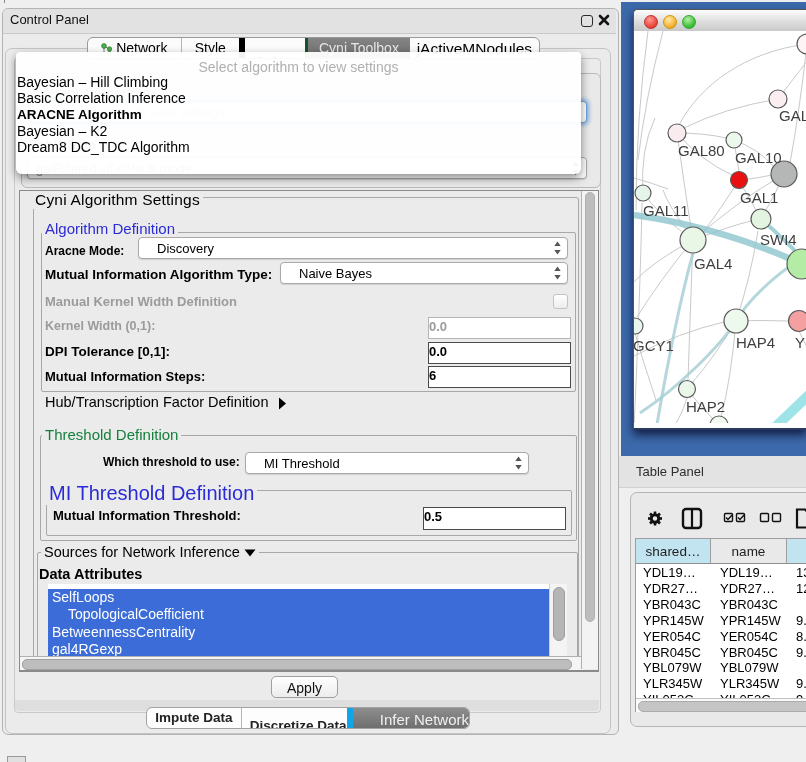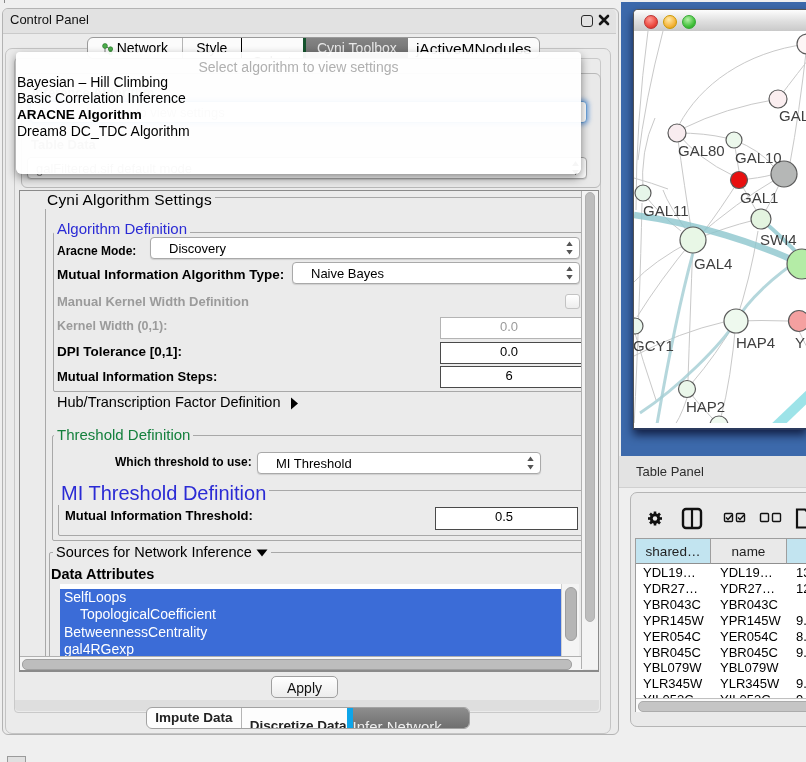--- a/index.html
+++ b/index.html
@@ -3,21 +3,21 @@
 <meta charset="utf-8">
 <style>
   html,body{margin:0;padding:0;}
   body{width:806px;height:762px;position:relative;overflow:hidden;
        background:#efefef;font-family:"Liberation Sans",sans-serif;}
   .abs{position:absolute;}
   .combo{position:absolute;background:#fff;border:1px solid #a9a9a9;border-radius:4px;
          box-shadow:inset 0 1px 0 #fff, 0 1px 1px rgba(0,0,0,0.12);
          font-size:13px;color:#000;}
   .combo .ct{position:absolute;left:18px;top:3px;white-space:nowrap;}
-  .inp{position:absolute;background:#fff;font-size:13px;color:#000;text-align:center;}
+  .inp{position:absolute;background:#fff;font-size:13px;color:#000;text-align:left;font-weight:bold;}
   .group{position:absolute;border:1px solid #a8a8a8;border-radius:2px;}
 </style>
 </head>
 <body>
 
 <div class="abs" style="left:621px;top:2px;width:185px;height:454px;background:#3c69ab;"></div>
 
 <div class="abs" style="left:633px;top:9px;width:173px;height:418px;border:1px solid #555;border-bottom:2px solid #2a3a5e;border-right:none;
      border-radius:5px 0 0 0;background:#fff;box-shadow:0 5px 10px rgba(0,0,25,0.7);"></div>
 <div class="abs" style="left:634px;top:10px;width:172px;height:21px;border-radius:4px 0 0 0;
@@ -198,21 +198,21 @@
 <div class="combo" style="left:27px;top:157px;width:558px;height:20px;">
   <div class="ct" style="left:8px;color:#8a8a8a;">galFiltered.sif default mode</div>
   <svg class="abs" style="right:6px;top:2px;" width="9" height="16">
     <path d="M4.5,1 l3.4,5 h-6.8 z M4.5,15 l3.4,-5 h-6.8 z" fill="#555"></path>
   </svg>
 </div>
 
 <div class="abs" style="left:19px;top:190px;width:578px;height:479px;background:#ebebeb;border:1px solid #8a8a8a;border-bottom:2px solid #8a8a8a;"></div>
 
 <div class="abs" style="left:20px;top:191px;width:563px;height:465px;overflow:hidden;background:#ebebeb;">
-<div class="abs" style="left:16px;top:0;width:563px;height:465px;">
+<div class="abs" style="left:4px;top:0;width:563px;height:465px;">
 
   <div class="group" style="left:9px;top:6px;width:544px;height:600px;border-radius:3px;"></div>
   <div class="abs" style="left:8px;top:0px;background:#ebebeb;padding:0 3px;font-size:15.5px;letter-spacing:0.2px;color:#000;">Cyni Algorithm Settings</div>
 
   <div class="group" style="left:17px;top:41px;width:533px;height:158px;"></div>
   <div class="abs" style="left:18px;top:29px;background:#ebebeb;padding:0 3px;font-size:15px;color:#2b2bd5;">Algorithm Definition</div>
 
   <div class="abs" style="left:21px;top:53px;font-size:12px;font-weight:bold;color:#000;">Aracne Mode:</div>
   <div class="combo" style="left:114px;top:46px;width:428px;height:20px;">
     <div class="ct">Discovery</div>
@@ -298,48 +298,49 @@
   <div class="abs" style="left:3px;top:1px;width:8px;height:428px;border-radius:5px;background:#bdbdbd;border:1px solid #b0b0b0;"></div>
 </div>
 
 <div class="abs" style="left:271px;top:676px;width:65px;height:17px;background:linear-gradient(#ffffff,#ececec);
      border:1px solid #9f9f9f;border-radius:5px;text-align:center;font-size:14px;color:#111;padding-top:3px;">Apply</div>
 
 <div class="abs" style="left:146px;top:707px;width:322px;height:20px;border:1px solid #a2a2a2;border-radius:6px;
      background:#fdfdfd;font-size:13.5px;font-weight:bold;color:#222;overflow:hidden;display:flex;">
   <div style="width:96px;text-align:center;padding-top:2px;border-right:1px solid #b5b5b5;">Impute Data</div>
   <div style="width:107px;text-align:right;padding-top:10px;border-right:6px solid #0ea5e9;">Discretize Data</div>
-  <div style="width:119px;text-align:left;padding-top:10px;background:linear-gradient(#8d8d8d,#6f6f6f);color:#efefef;font-weight:normal;font-size:15px;">Infer Network</div>
+  <div style="width:119px;text-align:right;padding-top:3px;background:linear-gradient(#8d8d8d,#6f6f6f);color:#efefef;font-weight:normal;font-size:15px;">Infer Network</div>
 </div>
 
 <div class="abs" style="left:87px;top:37px;width:451px;height:20px;border:1px solid #9a9a9a;border-radius:6px;
      background:#fbfbfb;font-size:14px;color:#000;overflow:hidden;display:flex;">
   <div style="width:94px;text-align:center;padding-top:2px;border-right:1px solid #b5b5b5;">
     <svg width="11" height="12" style="vertical-align:-2px;">
       <g stroke="#7a7a7a" stroke-width="1">
           <line x1="3" y1="3" x2="8" y2="6"></line>
           <line x1="3" y1="3" x2="3" y2="10"></line>
           <line x1="3" y1="10" x2="8" y2="10"></line>
         </g>
       <circle cx="3" cy="3" r="2.4" fill="#4cae4c" stroke="#2d7a2d" stroke-width="0.7"></circle>
       <circle cx="8.5" cy="6" r="2.2" fill="#4cae4c" stroke="#2d7a2d" stroke-width="0.7"></circle>
       <circle cx="8.5" cy="10.2" r="1.8" fill="#4cae4c" stroke="#2d7a2d" stroke-width="0.7"></circle>
     </svg> Network</div>
-  <div style="width:58px;text-align:center;padding-top:2px;border-right:1px solid #000000;">Style</div>
+  <div style="width:58px;text-align:center;padding-top:2px;border-right:6px solid #000000;">Style</div>
   <div style="width:61px;text-align:center;padding-top:16px;border-right:3px solid #14532d;">Select</div>
   <div style="width:103px;text-align:center;padding-top:2px;background:linear-gradient(#848484,#6e6e6e);color:#e8e8e8;">Cyni Toolbox</div>
   <div style="width:131px;text-align:center;padding-top:2px;font-size:15.5px;">jActiveMNodules</div>
 </div>
 
 <div class="abs" style="left:16px;top:52px;width:565px;height:122px;background:rgba(255,255,255,0.95);
      border-radius:4px 4px 6px 6px;box-shadow:0 4px 10px rgba(0,0,0,0.45);font-size:14px;color:#000;">
   <div style="text-align:center;color:#b0b0b0;padding-top:7px;height:15px;">Select algorithm to view settings</div>
   <div style="padding-left:1px;line-height:16.3px;">
     <div>Bayesian – Hill Climbing</div>
     <div>Basic Correlation Inference</div>
     <div style="font-weight:bold;font-size:13.5px;">ARACNE Algorithm</div>
+    <div>Bayesian – K2</div>
     <div>Dream8 DC_TDC Algorithm</div>
   </div>
 </div>
 
 <div class="abs" style="left:7px;top:756px;width:17px;height:12px;background:#e0e0e0;border:1px solid #9a9a9a;"></div>
 
 <div class="abs" style="left:4px;top:0;width:1px;height:3px;background:#888;"></div>
 
 </body></html>

